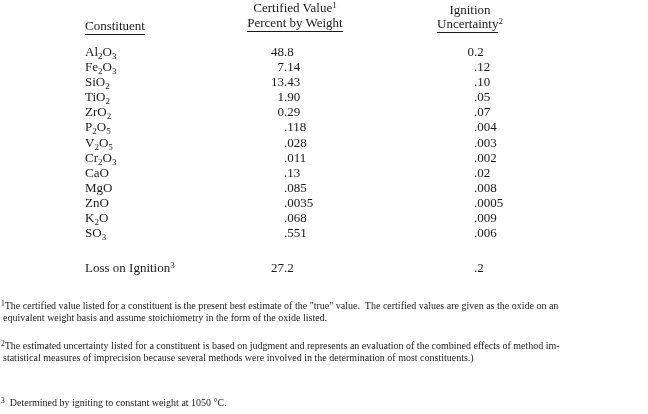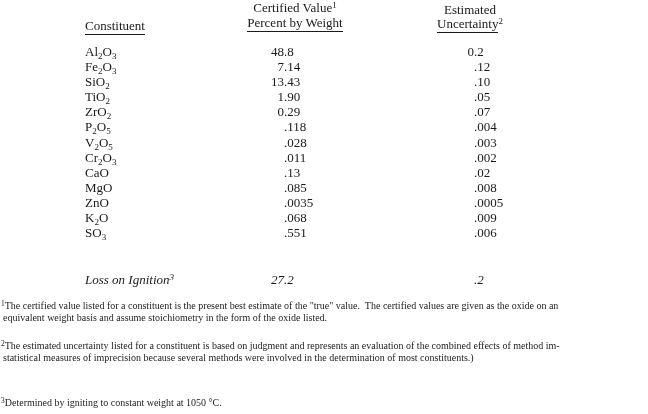--- a/index.html
+++ b/index.html
@@ -21,37 +21,37 @@
   
   .rows-block { position: absolute; left: 0; top: 44px; width: 648px; }
   .row { position: relative; height: 15.1px; font-size: 13px; line-height: 15.1px; }
   .row .f   { position: absolute; left: 85px;  white-space: pre; }
   .row .vi  { position: absolute; left: 210px; width: 74px; text-align: right; }
   .row .vf  { position: absolute; left: 284px; }
   .row .ui  { position: absolute; left: 410px; width: 64px; text-align: right; }
   .row .uf  { position: absolute; left: 474px; }
   .row sub { font-size: 9px; line-height: 0; vertical-align: -2.5px; }
   .row sup { font-size: 9px; line-height: 0; vertical-align: 4.5px; }
-  .loss-block { position: absolute; left: 0; top: 272px; width: 516px; font-style: italic; }
+  .loss-block { position: absolute; left: 0; top: 260px; width: 516px; }
   
   .fn { position: absolute; left: 1px; font-size: 10px; line-height: 12.2px; color: #1c1c1c; }
   .fn-line { white-space: pre; }
   .fn-cont { margin-left: 2px; }
   .fn sup { font-size: 7.5px; line-height: 0; vertical-align: 3px; }
-  .fn3-text { }
+  .fn3-text { margin-left: 5px; }
 </style>
 </head>
 <body>
 
 <div class="page">
 
   <div class="abs hdr center" style="left:205px; top:1px; width:180px;"><span>Certified Value</span><sup class="h">1</sup></div>
   <div class="abs hdr center" style="left:205px; top:16px; width:180px;"><span class="u">Percent by Weight</span></div>
 
-  <div class="abs hdr center" style="left:405px; top:3px; width:130px;"><span>Estimated</span></div>
+  <div class="abs hdr center" style="left:405px; top:3px; width:130px;"><span>Ignition</span></div>
   <div class="abs hdr center" style="left:405px; top:17px; width:130px;"><span class="u">Uncertainty</span><sup class="h">2</sup></div>
 
   <div class="abs hdr" style="left:85px; top:19px;"><span class="u">Constituent</span></div>
 
   <div class="rows-block">
       <div class="row">
         <span class="f"><span>Al<sub>2</sub>O<sub>3</sub></span></span>
         <span class="vi">48</span>
         <span class="vf">.8</span>
         <span class="ui">0</span>

